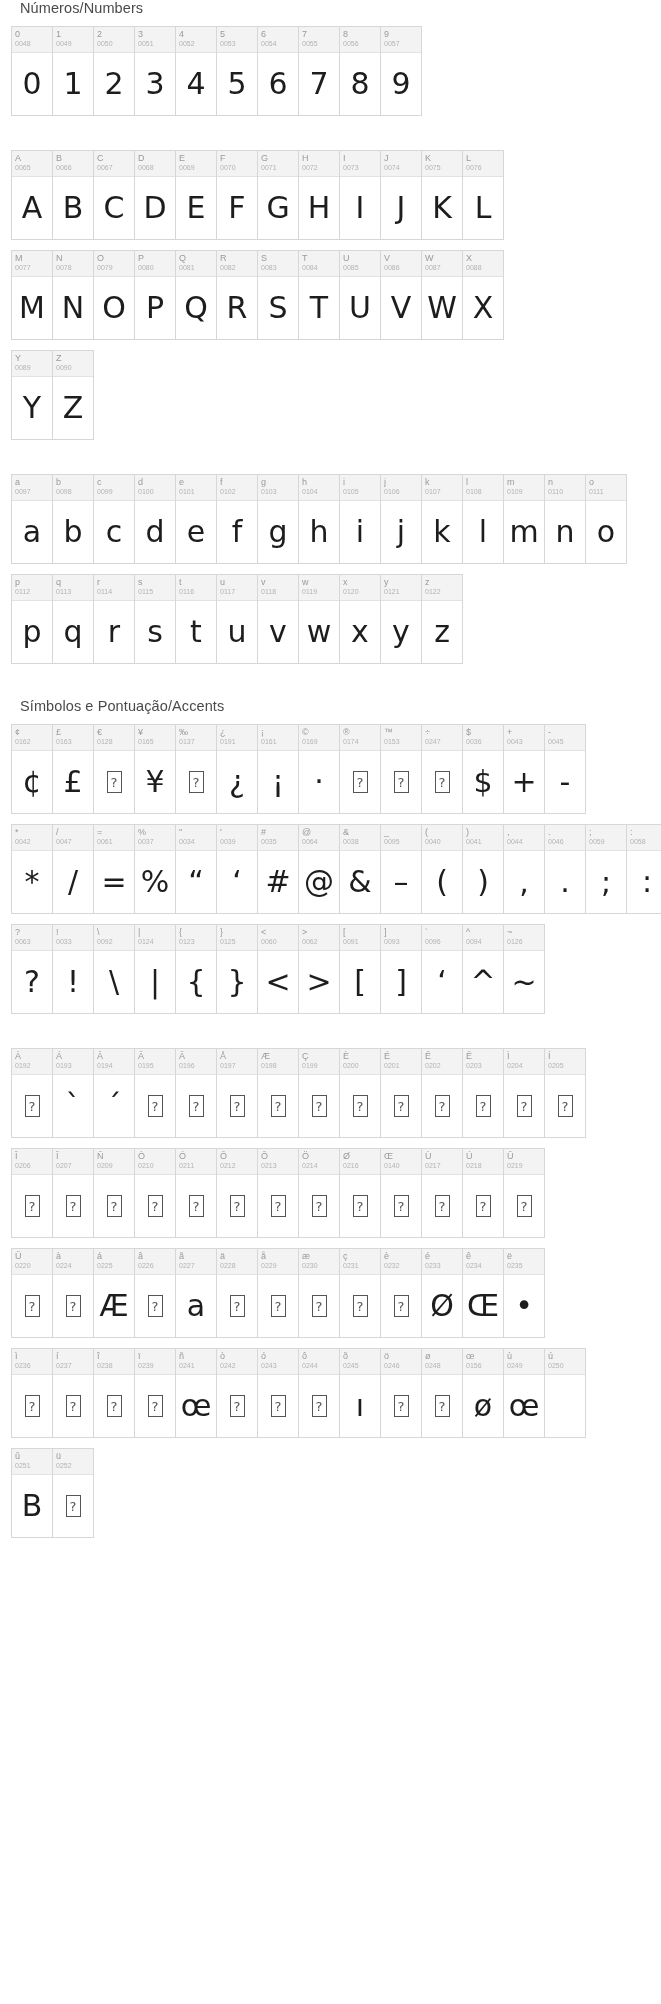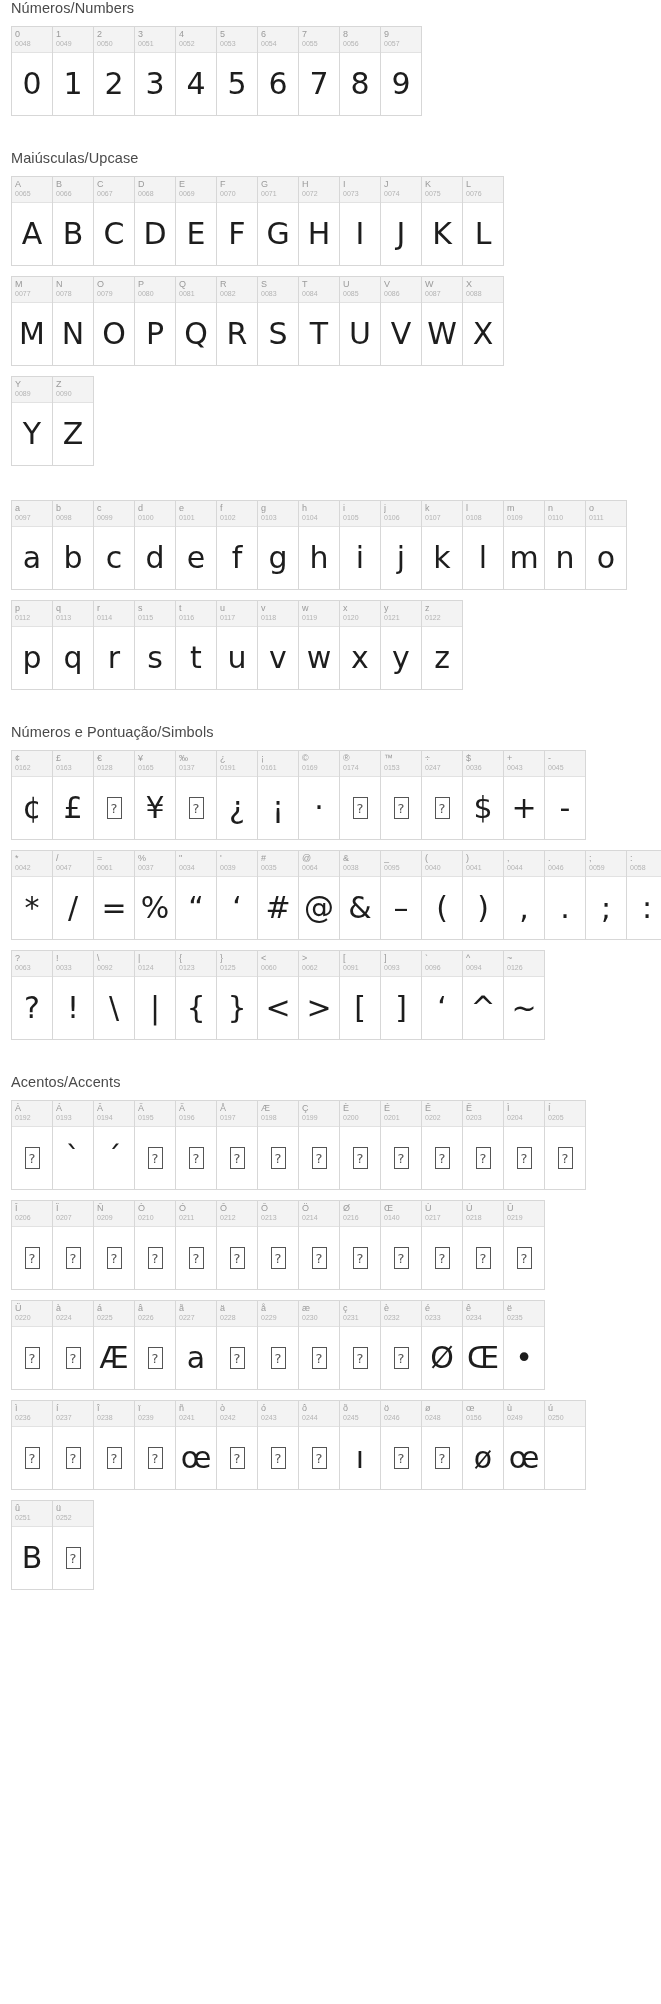--- a/index.html
+++ b/index.html
@@ -17,21 +17,21 @@
     padding: 0;
     box-sizing: border-box;
   }
   .section {
     margin: 0 0 34px 0;
   }
   .section-title {
     font-size: 14.5px;
     color: #4a4a4a;
     font-weight: normal;
-    padding: 0 0 10px 11px;
+    padding: 0 0 10px 20px;
     letter-spacing: 0.1px;
   }
   .rows {
     display: block;
   }
   .glyph-row {
     display: flex;
     flex-wrap: nowrap;
     margin: 0 0 10px 11px;
     border-left: 1px solid #d7d7d7;
@@ -189,21 +189,20 @@
               <div class="meta">
                 <span class="ch">9</span>
                 <span class="code">0057</span>
               </div>
               <div class="glyph">9</div>
             </div>
           </div>
         </div>
       </div>
       <div class="section">
-        <div class="section-title">Maiúsculas/Upcase</div>
         <div class="rows">
           <div class="glyph-row">
             <div class="cell">
               <div class="meta">
                 <span class="ch">A</span>
                 <span class="code">0065</span>
               </div>
               <div class="glyph">A</div>
             </div>
             <div class="cell">
@@ -572,21 +571,21 @@
               <div class="meta">
                 <span class="ch">z</span>
                 <span class="code">0122</span>
               </div>
               <div class="glyph">z</div>
             </div>
           </div>
         </div>
       </div>
       <div class="section">
-        <div class="section-title">Números e Pontuação/Simbols</div>
+        <div class="section-title">Símbolos e Pontuação/Accents</div>
         <div class="rows">
           <div class="glyph-row">
             <div class="cell">
               <div class="meta">
                 <span class="ch">¢</span>
                 <span class="code">0162</span>
               </div>
               <div class="glyph">¢</div>
             </div>
             <div class="cell">
@@ -894,21 +893,20 @@
               <div class="meta">
                 <span class="ch">~</span>
                 <span class="code">0126</span>
               </div>
               <div class="glyph">~</div>
             </div>
           </div>
         </div>
       </div>
       <div class="section">
-        <div class="section-title">Acentos/Accents</div>
         <div class="rows">
           <div class="glyph-row">
             <div class="cell">
               <div class="meta">
                 <span class="ch">À</span>
                 <span class="code">0192</span>
               </div>
               <div class="glyph tofu">
                 <span class="tofu-box"></span>
               </div>

